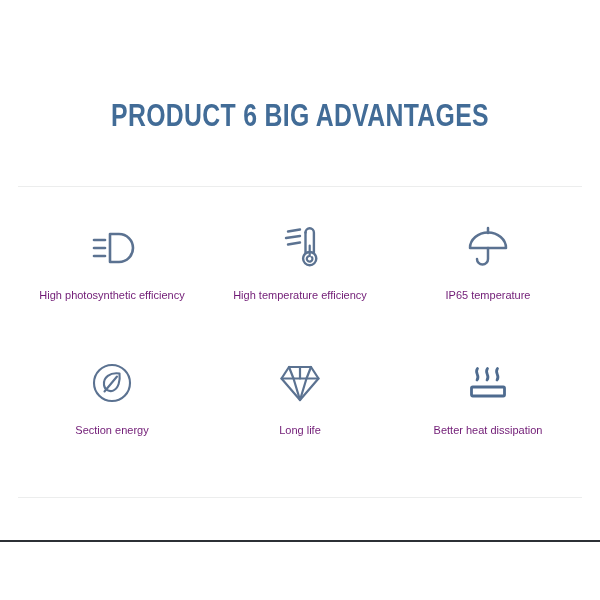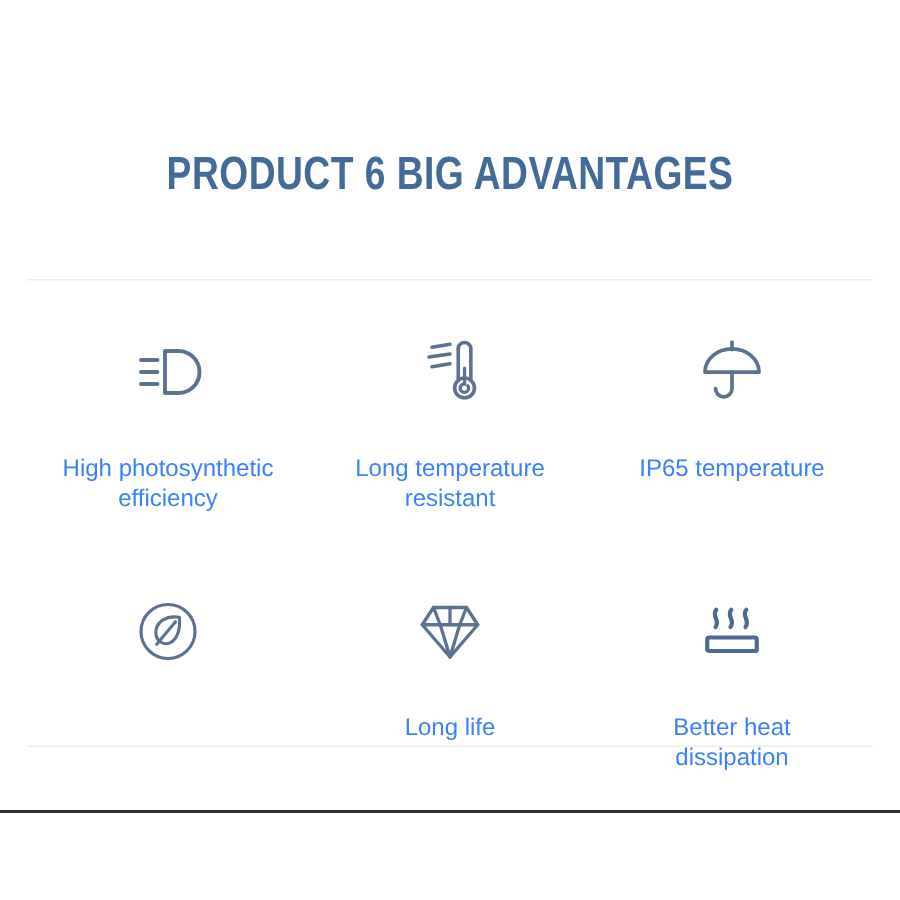--- a/index.html
+++ b/index.html
@@ -86,24 +86,24 @@
     height: 52px;
     display: flex;
     align-items: center;
     justify-content: center;
   }
   .icon-box svg {
     display: block;
     overflow: visible;
   }
   .caption {
-    margin-top: 29px;
-    font-size: 16px;
+    margin-top: 11px;
+    font-size: 11px;
     line-height: 20px;
-    color: #3b82f6;
+    color: #701a75;
     font-family: "Liberation Sans", sans-serif;
     max-width: 150px;
     font-weight: normal;
   }
 
   
   .grid .cell.row2 { margin-top: 28px; }
 </style>
 </head>
 <body>
@@ -135,21 +135,21 @@
         <svg width="42" height="46" viewBox="0 0 42 46" fill="none" stroke="#5b7291" stroke-width="2.4" stroke-linecap="round">
           <path d="M26.5 7.5 a4.2 4.2 0 0 1 8.4 0 V27.5"></path>
           <path d="M26.5 7.5 V27.5"></path>
           <circle cx="30.7" cy="33.6" r="6.6"></circle>
           <path d="M30.7 20.5 V31 a2.8 2.8 0 1 0 2.2 1.2" stroke-width="2.2"></path>
           <line x1="9" y1="6.5" x2="21" y2="4.5"></line>
           <line x1="7" y1="13" x2="21" y2="11"></line>
           <line x1="9" y1="19.5" x2="21" y2="17.5"></line>
         </svg>
       </div>
-      <div class="caption">Long temperature resistant</div>
+      <div class="caption">High temperature efficiency</div>
     </div>
 
     <div class="cell">
       <div class="icon-box">
         <svg width="44" height="44" viewBox="0 0 44 44" fill="none" stroke="#5b7291" stroke-width="2.5" stroke-linecap="round" stroke-linejoin="round">
           <line x1="22" y1="2" x2="22" y2="7"></line>
           <path d="M4 22 A18 15.5 0 0 1 40 22 Z"></path>
           <path d="M22 22 V33 a5.5 5.5 0 0 1 -11 0"></path>
         </svg>
       </div>
@@ -157,20 +157,21 @@
     </div>
 
     <div class="cell row2">
       <div class="icon-box">
         <svg width="42" height="42" viewBox="0 0 42 42" fill="none" stroke="#5b7291" stroke-width="2.1" stroke-linecap="round" stroke-linejoin="round">
           <circle cx="21" cy="21" r="18"></circle>
           <path d="M28.5 11.5 c-9.5 -1.5 -16.5 4 -15.5 11.5 c0.6 4.6 5.2 7.3 9.2 5.6 c5.2 -2.2 7.2 -9.6 6.3 -17.1 Z"></path>
           <path d="M13.5 29.5 L26 14.5"></path>
         </svg>
       </div>
+      <div class="caption">Section energy</div>
     </div>
 
     <div class="cell row2">
       <div class="icon-box">
         <svg width="44" height="42" viewBox="0 0 44 42" fill="none" stroke="#5b7291" stroke-width="2.2" stroke-linecap="round" stroke-linejoin="round">
           <path d="M3.5 16.5 L22 38 L40.5 16.5 L33 5 H11 Z"></path>
           <line x1="3.5" y1="16.5" x2="40.5" y2="16.5"></line>
           <path d="M11 5 L15.5 16.5 L22 38"></path>
           <path d="M33 5 L28.5 16.5 L22 38"></path>
           <line x1="22" y1="5" x2="22" y2="16.5"></line>

